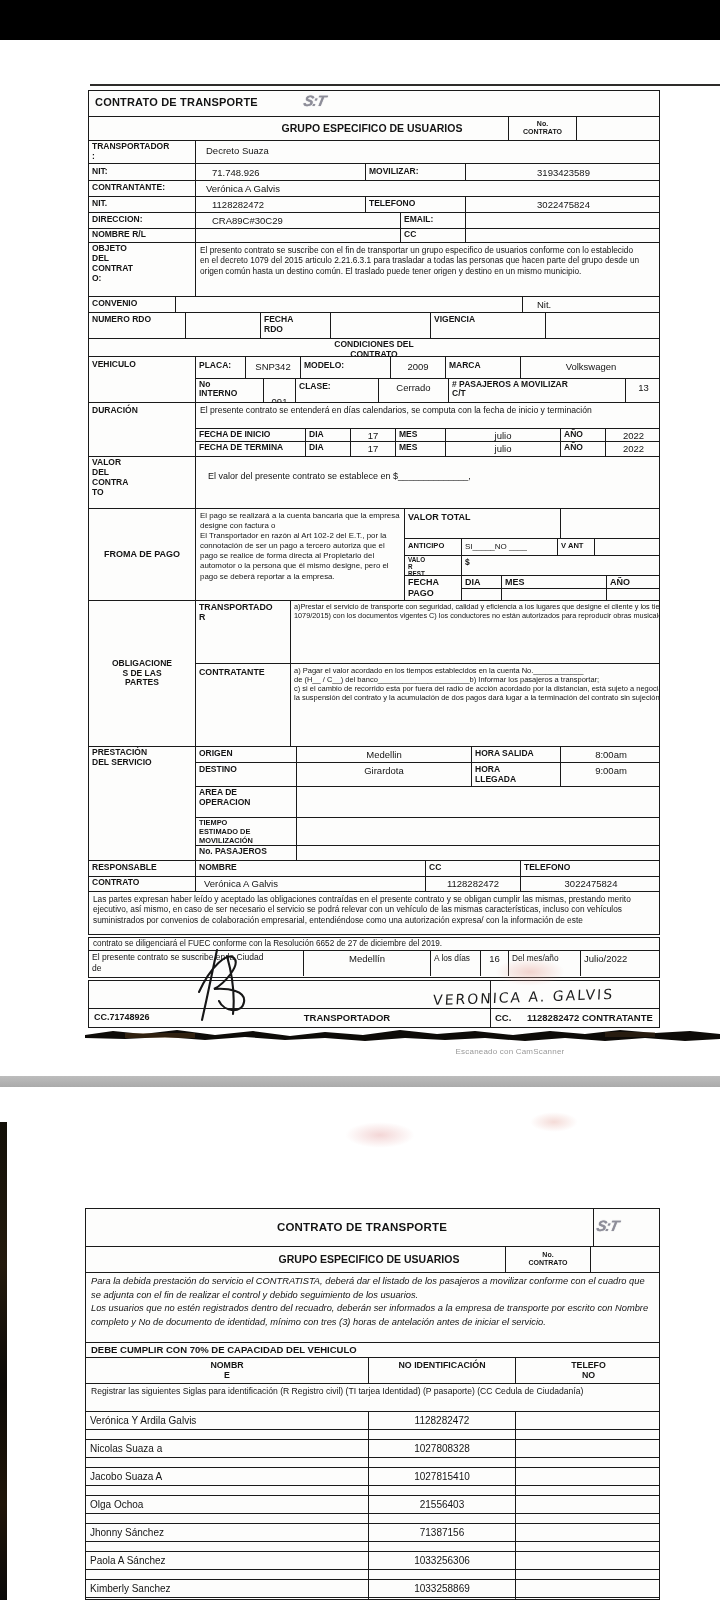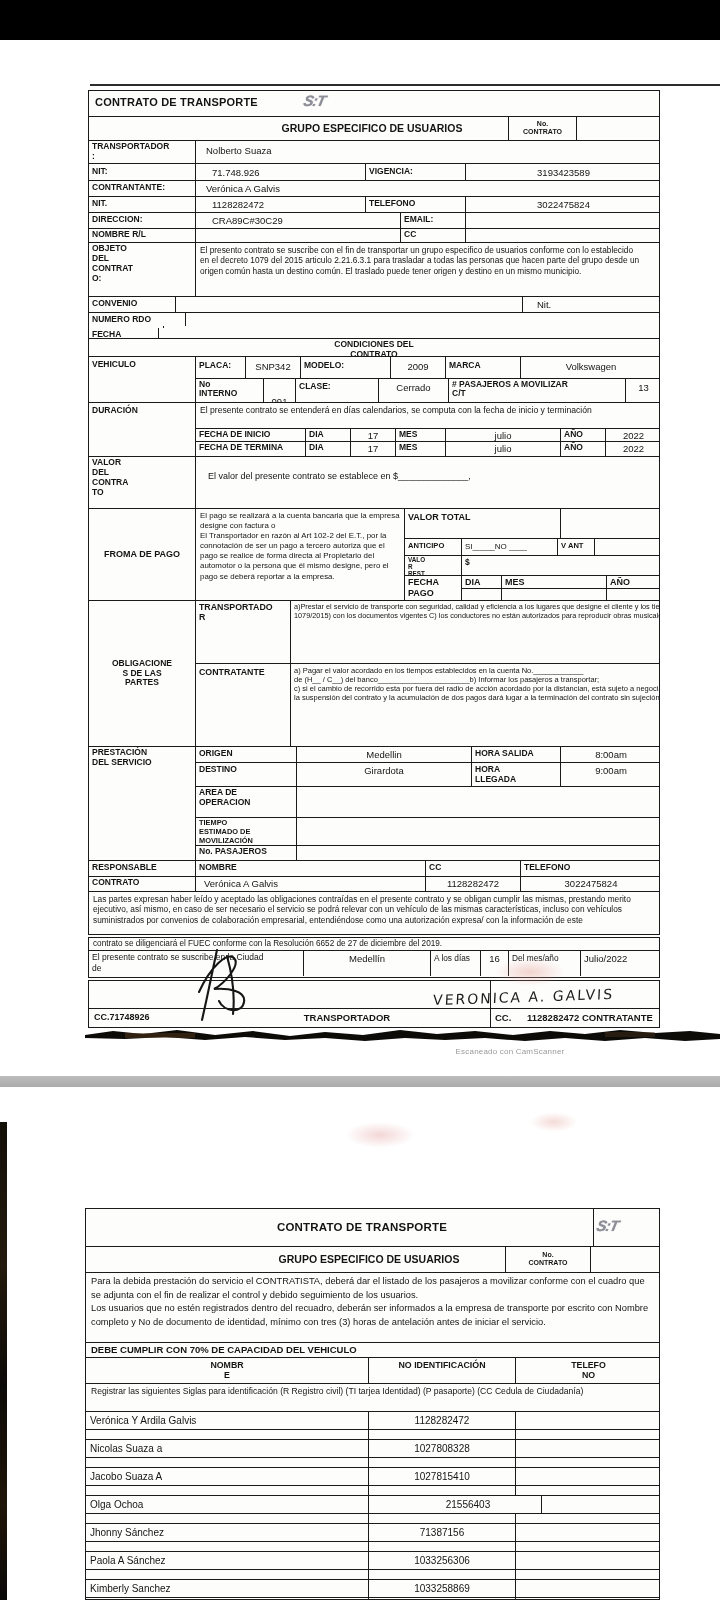--- a/index.html
+++ b/index.html
@@ -71,27 +71,27 @@
     <div class="row" style="height:24px;">
       <div class="c ctr" style="width:420px;padding-left:150px;font-size:10.5px;font-weight:bold;padding-top:5px;">GRUPO ESPECIFICO DE USUARIOS</div>
       <div class="c ctr lab7 pre" style="width:68px;padding-top:3px;">No.
 CONTRATO</div>
       <div class="c end" style="width:84px;"></div>
     </div>
 
     <div class="row" style="height:23px;">
       <div class="c lab pre" style="width:107px;">TRANSPORTADOR
 :</div>
-      <div class="c end fill val" style="padding:4px 0 0 10px;">Nolberto Suaza</div>
+      <div class="c end fill val" style="padding:4px 0 0 10px;">Decreto Suaza</div>
     </div>
 
     <div class="row" style="height:17px;">
       <div class="c lab" style="width:107px;padding-top:3px;">NIT:</div>
       <div class="c val" style="width:170px;padding:3px 0 0 16px;">71.748.926</div>
-      <div class="c lab" style="width:100px;padding-top:3px;">VIGENCIA:</div>
+      <div class="c lab" style="width:100px;padding-top:3px;">MOVILIZAR:</div>
       <div class="c end ctr val" style="width:195px;padding-top:3px;">3193423589</div>
     </div>
 
     <div class="row" style="height:16px;">
       <div class="c lab" style="width:107px;padding-top:2px;">CONTRANTANTE:</div>
       <div class="c end fill val" style="padding:2px 0 0 10px;">Verónica A Galvis</div>
     </div>
 
     <div class="row" style="height:16px;">
       <div class="c lab" style="width:107px;padding-top:2px;">NIT.</div>
@@ -122,21 +122,21 @@
       <div class="c end fill txt pre" style="padding:2px 4px;">El presento contrato se suscribe con el fin de transportar un grupo especifico de usuarios conforme con lo establecido
 en el decreto 1079 del 2015 articulo 2.21.6.3.1 para trasladar a todas las personas que hacen parte del grupo desde un origen común hasta un destino común. El traslado puede tener origen y destino en un mismo municipio.</div>
     </div>
 
     <div class="row" style="height:16px;">
       <div class="c lab" style="width:87px;padding-top:2px;">CONVENIO</div>
       <div class="c" style="width:347px;"></div>
       <div class="c end val" style="width:138px;padding:2px 0 0 14px;">Nit.</div>
     </div>
 
-    <div class="row" style="height:26px;flex-direction:column;">
+    <div class="row" style="height:26px;">
       <div class="c lab" style="width:97px;padding-top:2px;">NUMERO RDO</div>
       <div class="c" style="width:75px;"></div>
       <div class="c lab pre" style="width:70px;padding-top:2px;">FECHA
 RDO</div>
       <div class="c" style="width:100px;"></div>
       <div class="c lab" style="width:115px;padding-top:2px;">VIGENCIA</div>
       <div class="c end" style="width:115px;"></div>
     </div>
 
     <div class="row" style="height:18px;">
@@ -379,21 +379,21 @@
     </div>
 
     <div class="row" style="height:26px;">
       <div class="c ctr" style="width:420px;padding-left:150px;font-size:10.5px;font-weight:bold;padding-top:6px;">GRUPO ESPECIFICO DE USUARIOS</div>
       <div class="c ctr lab7 pre" style="width:85px;padding-top:4px;">No.
 CONTRATO</div>
       <div class="c end" style="width:70px;"></div>
     </div>
 
     <div class="row" style="height:70px;">
-      <div class="c end fill pre" style="font-size:9.3px;line-height:13.6px;padding:2px 5px;">Para la debida prestación do servicio el CONTRATISTA, deberá dar el listado de los pasajeros a movilizar conforme con el cuadro que se adjunta con el fin de realizar el control y debido seguimiento de los usuarios.
+      <div class="c end fill pre" style="font-size:9.3px;line-height:13.6px;padding:2px 5px;font-style:italic;">Para la debida prestación do servicio el CONTRATISTA, deberá dar el listado de los pasajeros a movilizar conforme con el cuadro que se adjunta con el fin de realizar el control y debido seguimiento de los usuarios.
 Los usuarios que no estén registrados dentro del recuadro, deberán ser informados a la empresa de transporte por escrito con Nombre completo y No de documento de identidad, mínimo con tres (3) horas de antelación antes de iniciar el servicio.</div>
     </div>
 
     <div class="row" style="height:15px;">
       <div class="c end fill b" style="font-size:9.5px;padding:1px 0 0 5px;">DEBE CUMPLIR CON 70% DE CAPACIDAD DEL VEHICULO</div>
     </div>
 
     <div class="row" style="height:26px;">
       <div class="c ctr lab pre" style="width:283px;font-size:8.8px;padding-top:2px;">NOMBR
 E</div>
@@ -430,21 +430,21 @@
         <div class="p2row" style="height: 18px;">
           <div class="p2c pname">Jacobo Suaza A</div>
           <div class="p2c pid">1027815410</div>
           <div class="p2c ptel"></div>
         </div>
         <div class="p2row" style="height: 10px;">
           <div class="p2c pname"></div>
           <div class="p2c pid"></div>
           <div class="p2c ptel"></div>
         </div>
-        <div class="p2row" style="height: 18px; gap: 26px;">
+        <div class="p2row" style="height: 18px;">
           <div class="p2c pname">Olga Ochoa</div>
           <div class="p2c pid">21556403</div>
           <div class="p2c ptel"></div>
         </div>
         <div class="p2row" style="height: 10px;">
           <div class="p2c pname"></div>
           <div class="p2c pid"></div>
           <div class="p2c ptel"></div>
         </div>
         <div class="p2row" style="height: 18px;">

